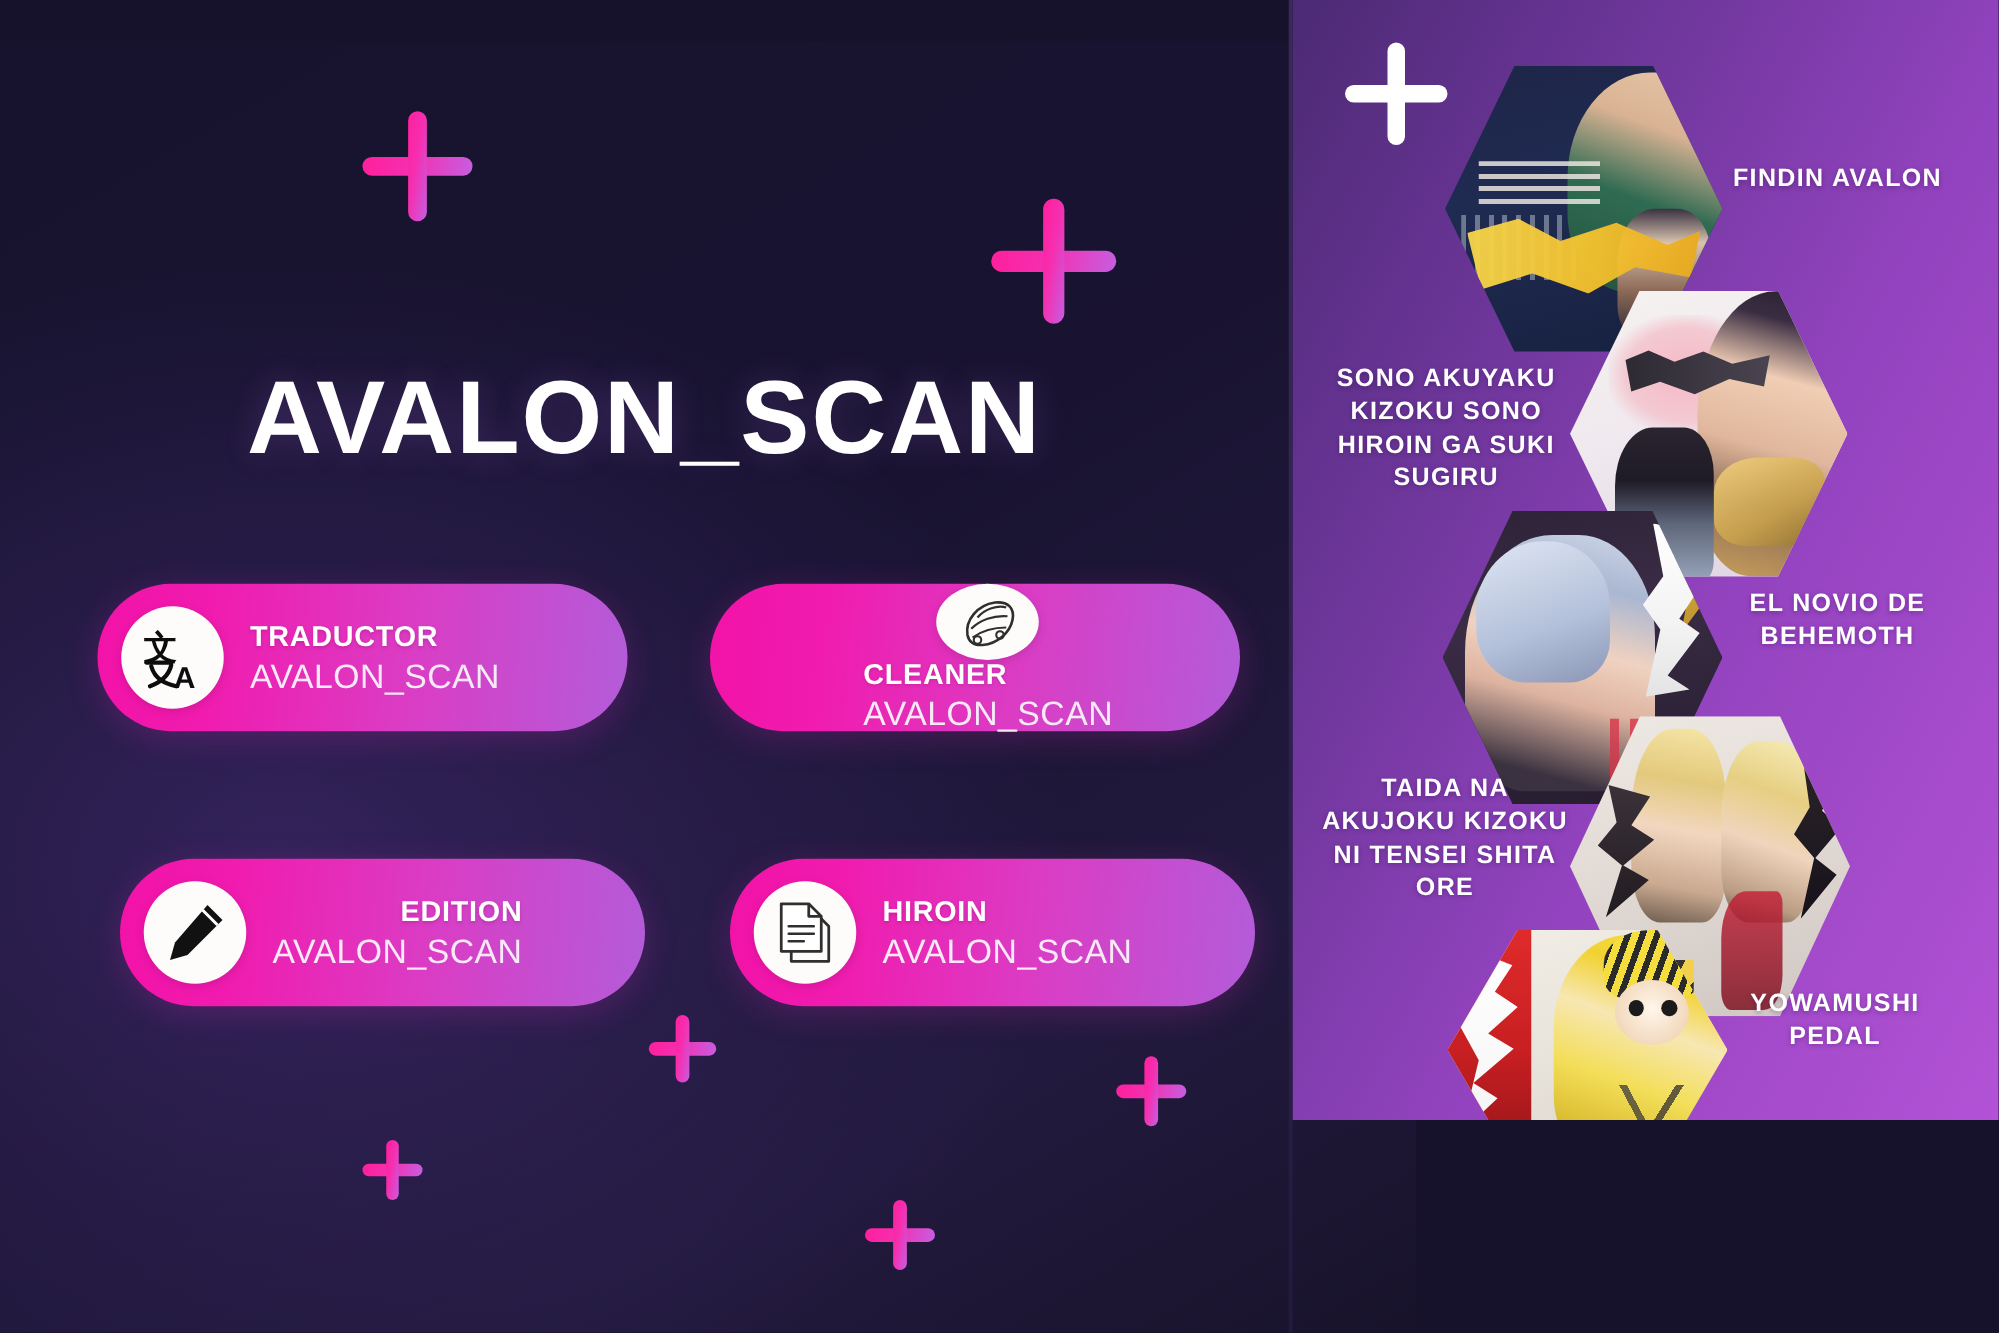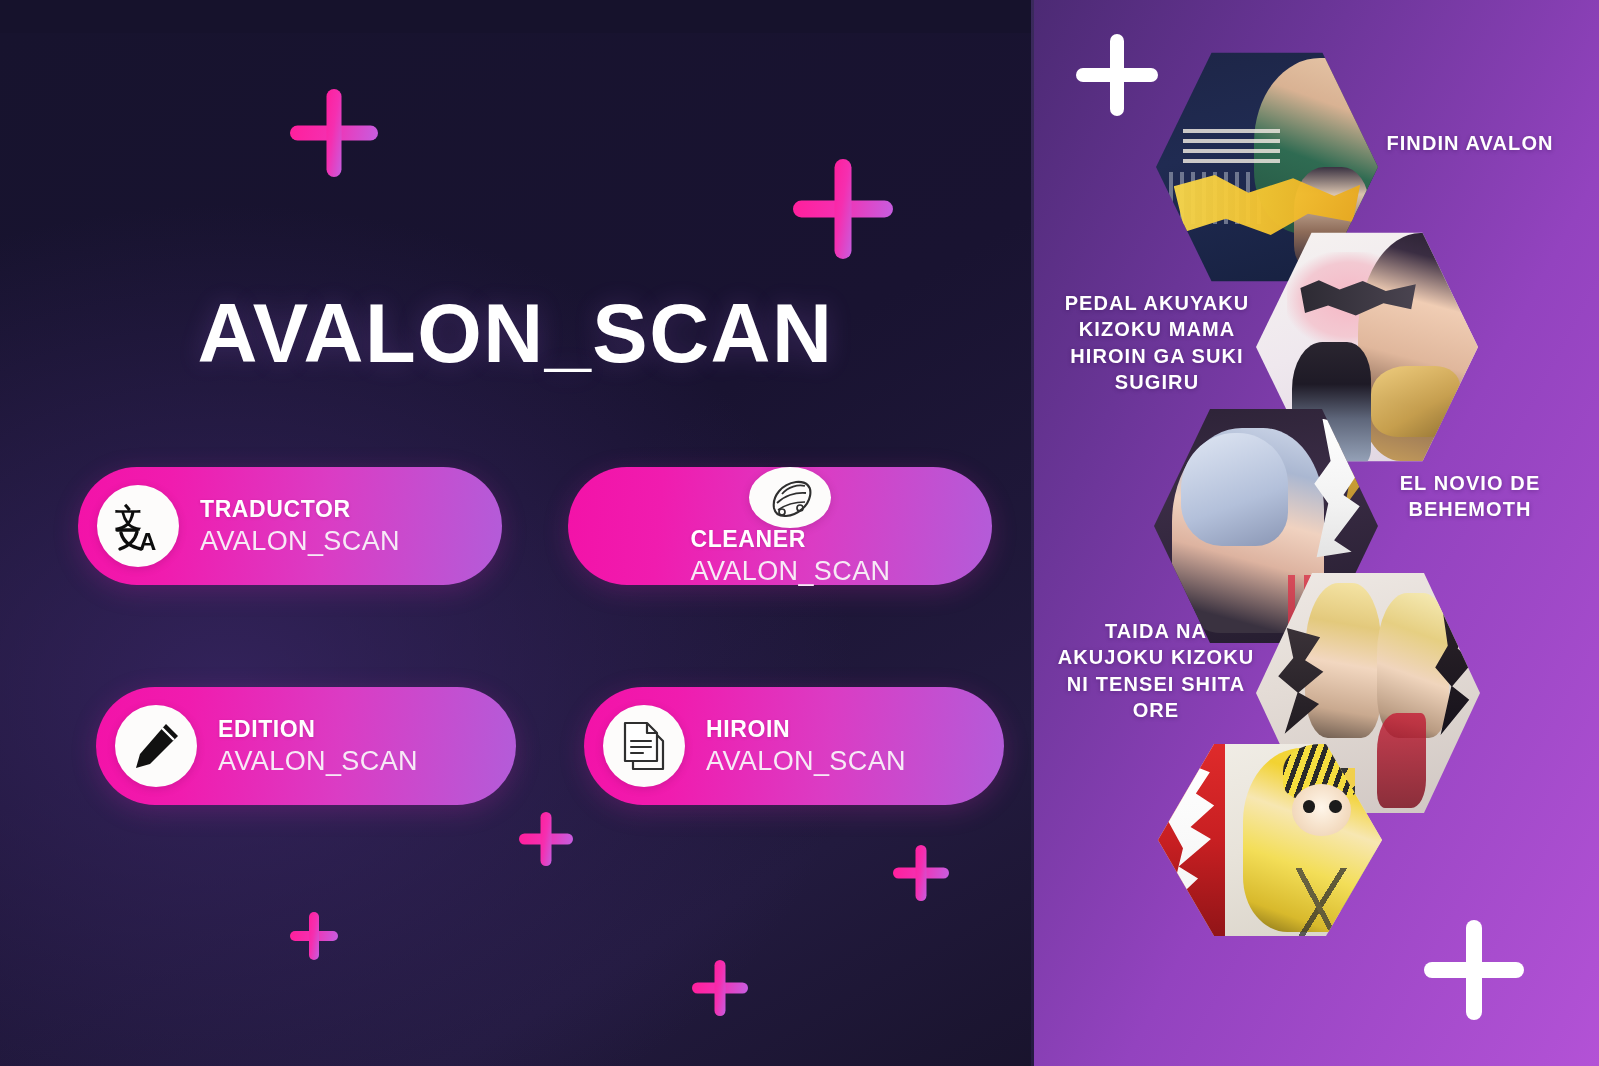--- a/index.html
+++ b/index.html
@@ -41,21 +41,21 @@
   .role-btn {
     position:absolute;
     height:118px;
     border-radius:60px;
     background:linear-gradient(95deg,#f312a8 0%, #f01caf 22%, #db3cc4 58%, #b35cd9 100%);
     display:flex; align-items:center;
     box-shadow:0 6px 26px rgba(220,40,180,.22);
   }
   .role-btn.b0 { left:78px;  top:434px; width:424px; }
   .role-btn.b1 { left:568px; top:434px; width:424px;flex-direction:column; }
-  .role-btn.b2 { left:96px;  top:654px; width:420px; }
+  .role-btn.b2 { left:96px;  top:654px; width:420px;text-align:right; }
   .role-btn.b3 { left:584px; top:654px; width:420px; }
 
   .role-icon {
     width:82px; height:82px; min-width:82px;
     margin-left:19px;
     border-radius:50%;
     background:#fdfcfb;
     display:flex; align-items:center; justify-content:center;
     box-shadow:0 2px 8px rgba(80,0,60,.18);
   }
@@ -82,21 +82,21 @@
 
   .p1 { left:290px; top:56px;  width:88px;  height:88px;  --t:15px; }
   .p2 { left:793px; top:126px; width:100px; height:100px; --t:17px; }
   .p3 { left:519px; top:779px; width:54px;  height:54px;  --t:11px; }
   .p4 { left:893px; top:812px; width:56px;  height:56px;  --t:11px; }
   .p5 { left:290px; top:879px; width:48px;  height:48px;  --t:10px; }
   .p6 { left:692px; top:927px; width:56px;  height:56px;  --t:11px; }
 
   
   .right-panel {
-    position:absolute; left:1034px; top:0; width:565px; height:1066px;
+    position:absolute; left:1034px; top:0; width:565px; height:896px;
     background:
       linear-gradient(118deg,#4c2a74 0%, #6a3597 26%, #9343bf 58%, #b352d6 100%);
     overflow:hidden;
     padding-left:32px;
   }
   .plus-white { position:absolute; }
   .plus-white i, .plus-white b {
     position:absolute; display:block; background:#ffffff; border-radius:30px;
   }
   .plus-white i { left:0; top:50%; transform:translateY(-50%); height:var(--t); width:100%; }
@@ -400,18 +400,19 @@
           <div class="rider"></div>
         <div class="helmet"></div>
           <div class="face"></div>
         <div class="eye1"></div>
           <div class="eye5"></div>
           <div class="bike"></div>
       </div>
     </div>
 
     <div class="hex-label hl1">FINDIN AVALON</div>
-    <div class="hex-label hl2">PEDAL AKUYAKU KIZOKU MAMA HIROIN GA SUKI SUGIRU</div>
+    <div class="hex-label hl2">SONO AKUYAKU KIZOKU SONO HIROIN GA SUKI SUGIRU</div>
     <div class="hex-label hl4">TAIDA NA AKUJOKU KIZOKU NI TENSEI SHITA ORE</div>
     <div class="hex-label hl3">EL NOVIO DE BEHEMOTH</div>
+    <div class="hex-label hl5">YOWAMUSHI PEDAL</div>
 
   </div>
 </div>
 
 </body></html>

